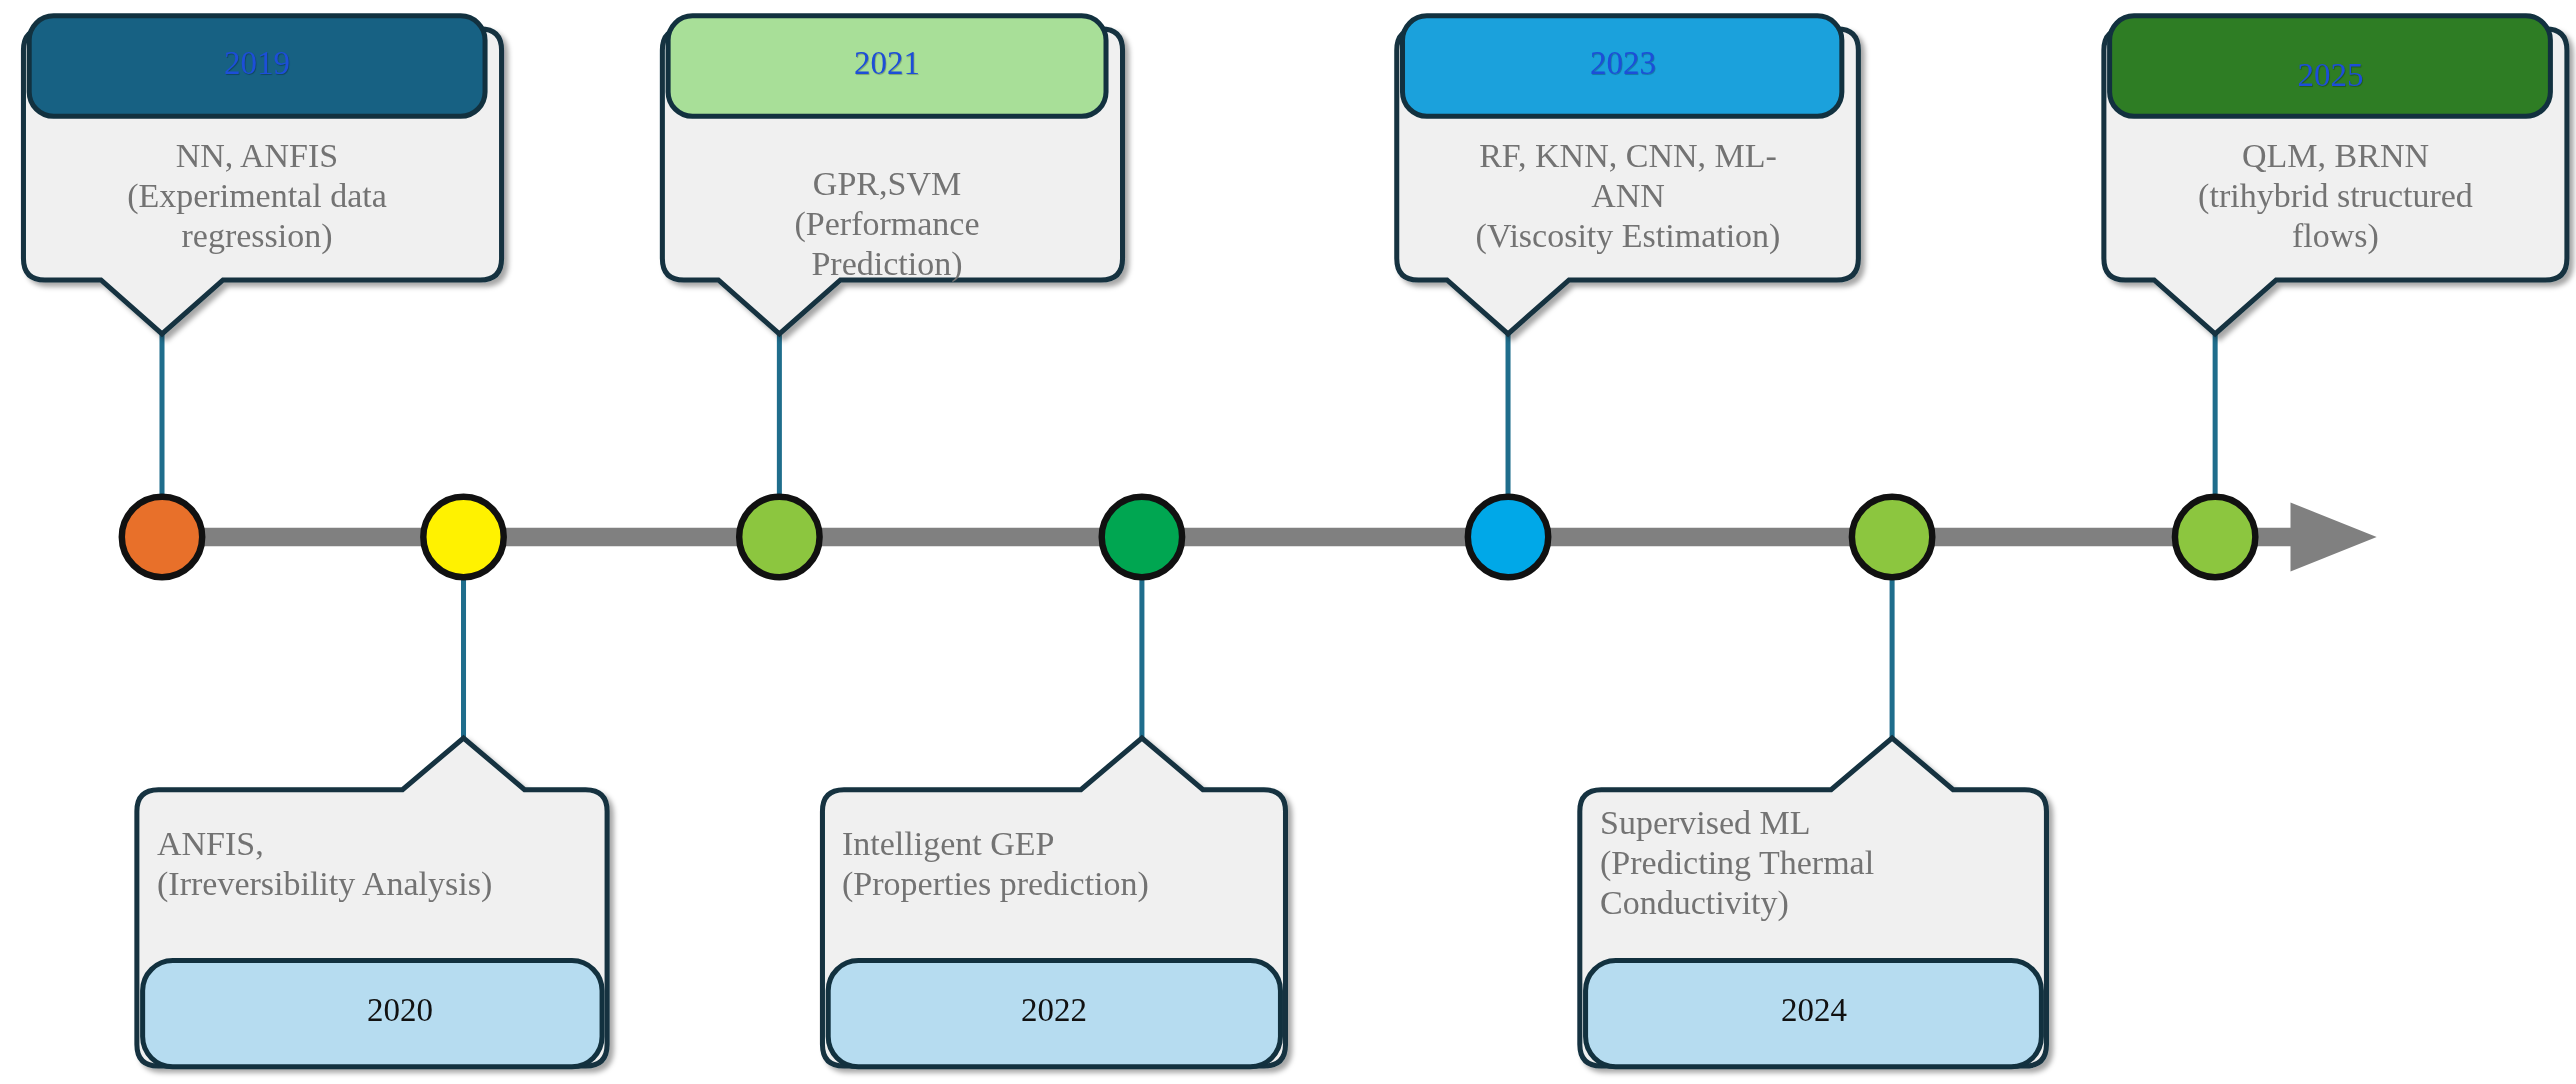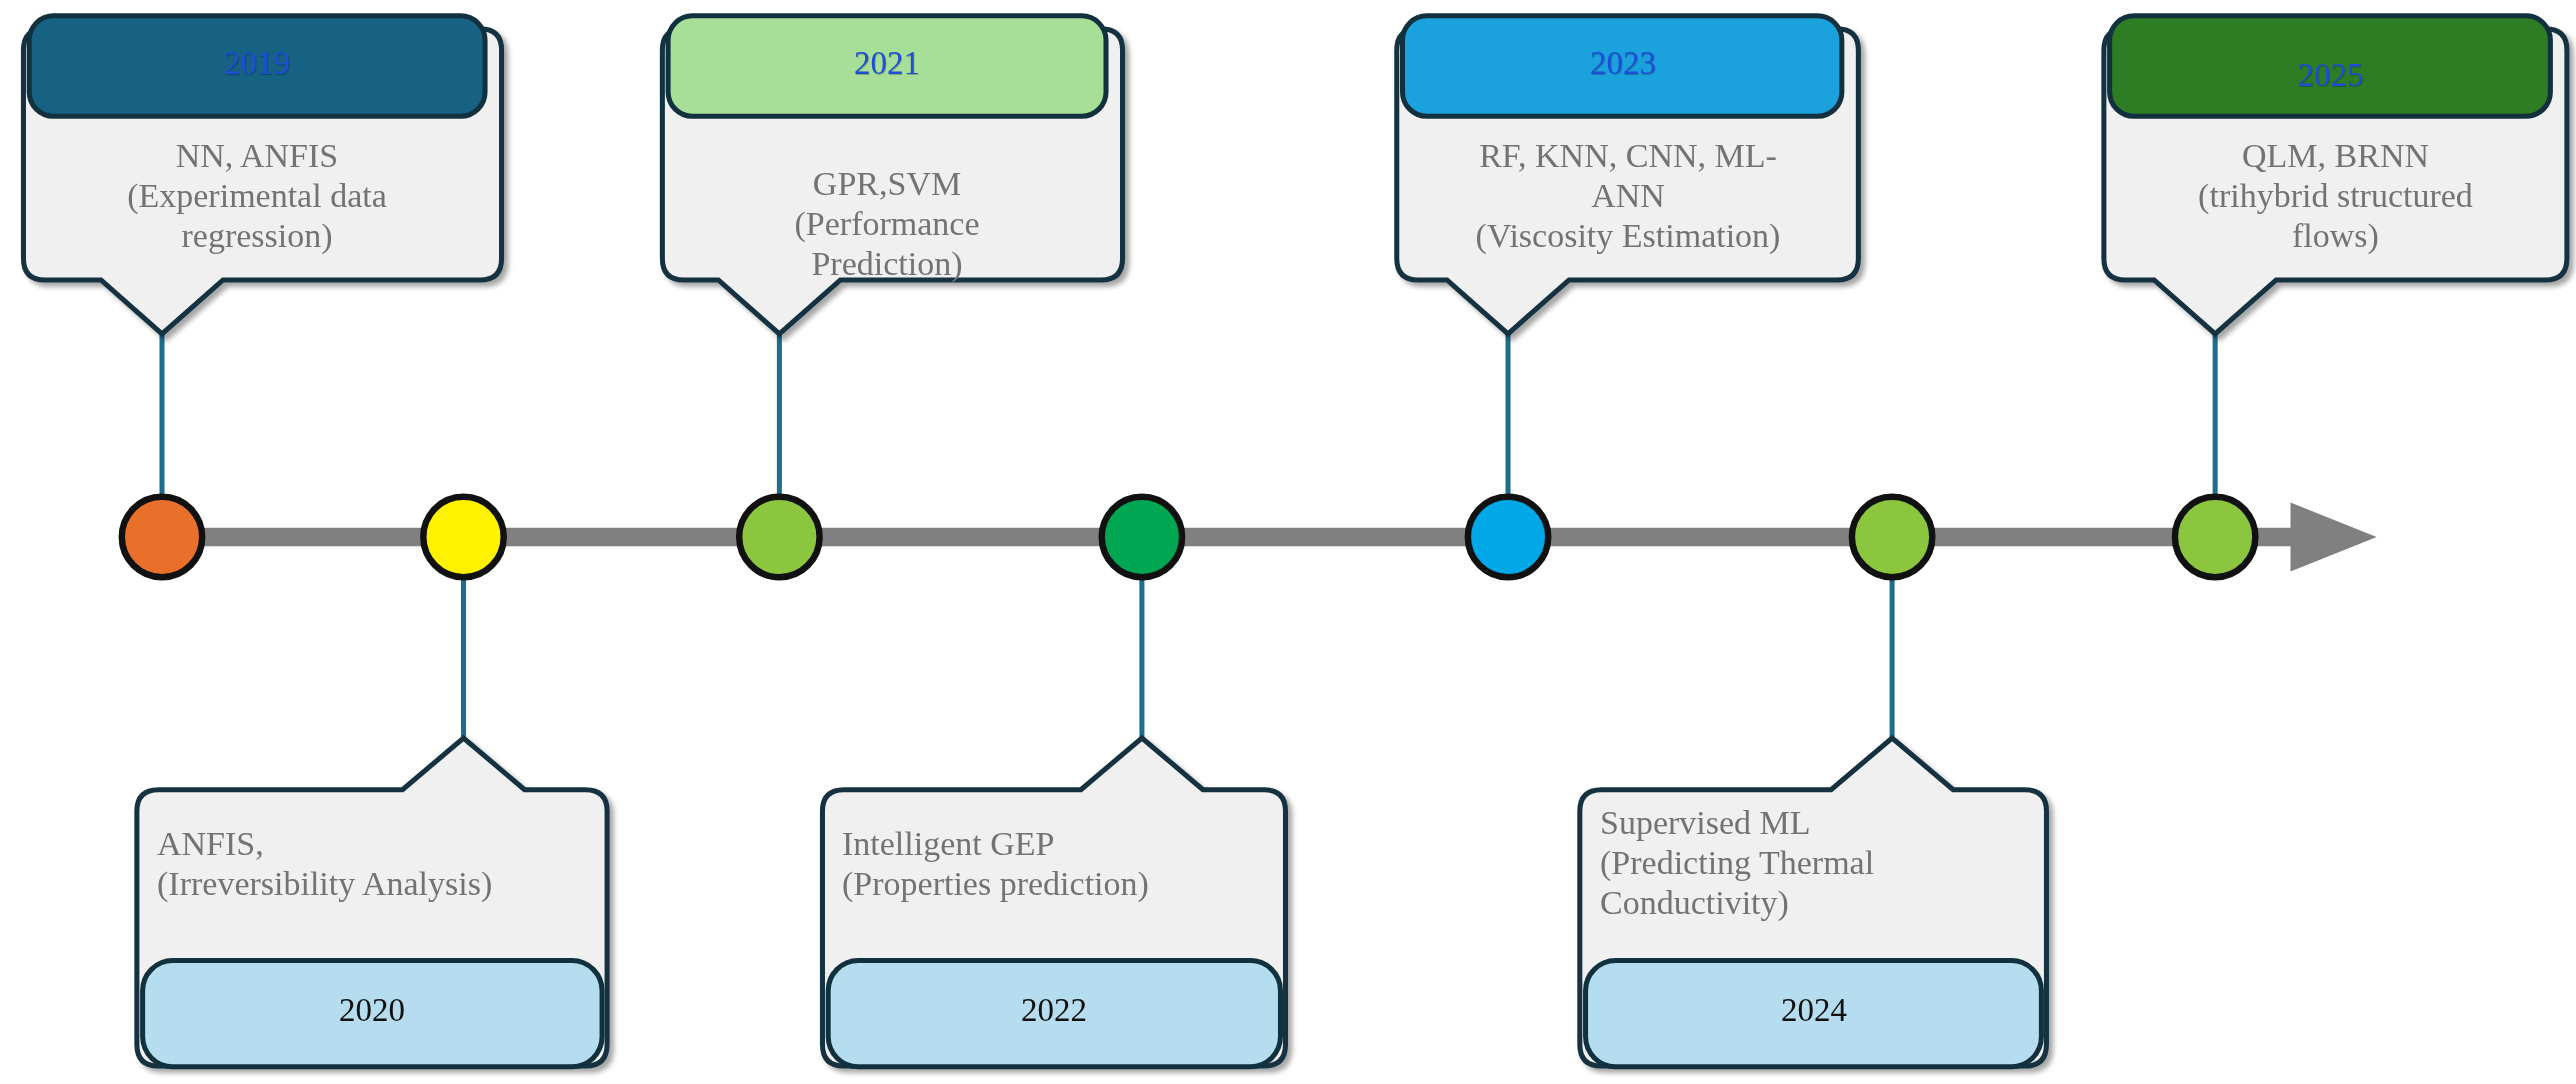--- a/index.html
+++ b/index.html
@@ -167,21 +167,21 @@
   <div class="card-body-text" style="left:2104px; top:136px; width:463px;">
     <div>QLM, BRNN</div>
     <div>(trihybrid structured</div>
     <div>flows)</div>
   </div>
 
   <div class="card-body-text left" style="left:157px; top:824px; width:438px;">
     <div>ANFIS,</div>
     <div>(Irreversibility Analysis)</div>
   </div>
-  <div class="year-footer-text" style="left:142px; top:992px; width:460px;">2020</div>
+  <div class="year-footer-text" style="left:142px; top:992px; width:460px;padding-left:28px;">2020</div>
 
   <div class="card-body-text left" style="left:842px; top:824px; width:438px;">
     <div>Intelligent GEP</div>
     <div>(Properties prediction)</div>
   </div>
   <div class="year-footer-text" style="left:828px; top:992px; width:452px;">2022</div>
 
   <div class="card-body-text left" style="left:1600px; top:803px; width:442px;">
     <div>Supervised ML</div>
     <div>(Predicting Thermal</div>

